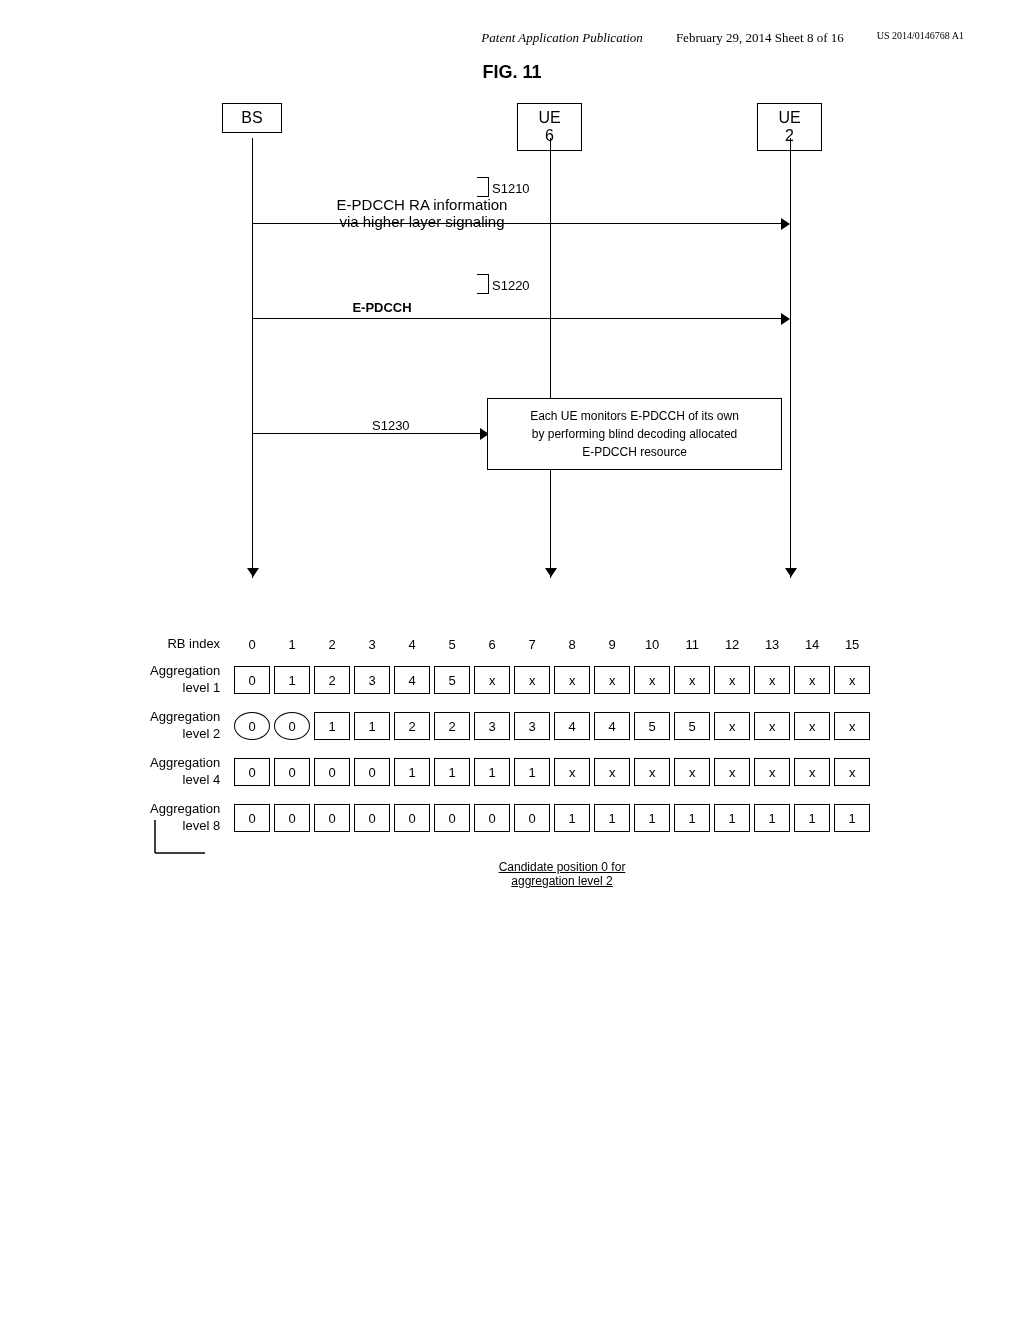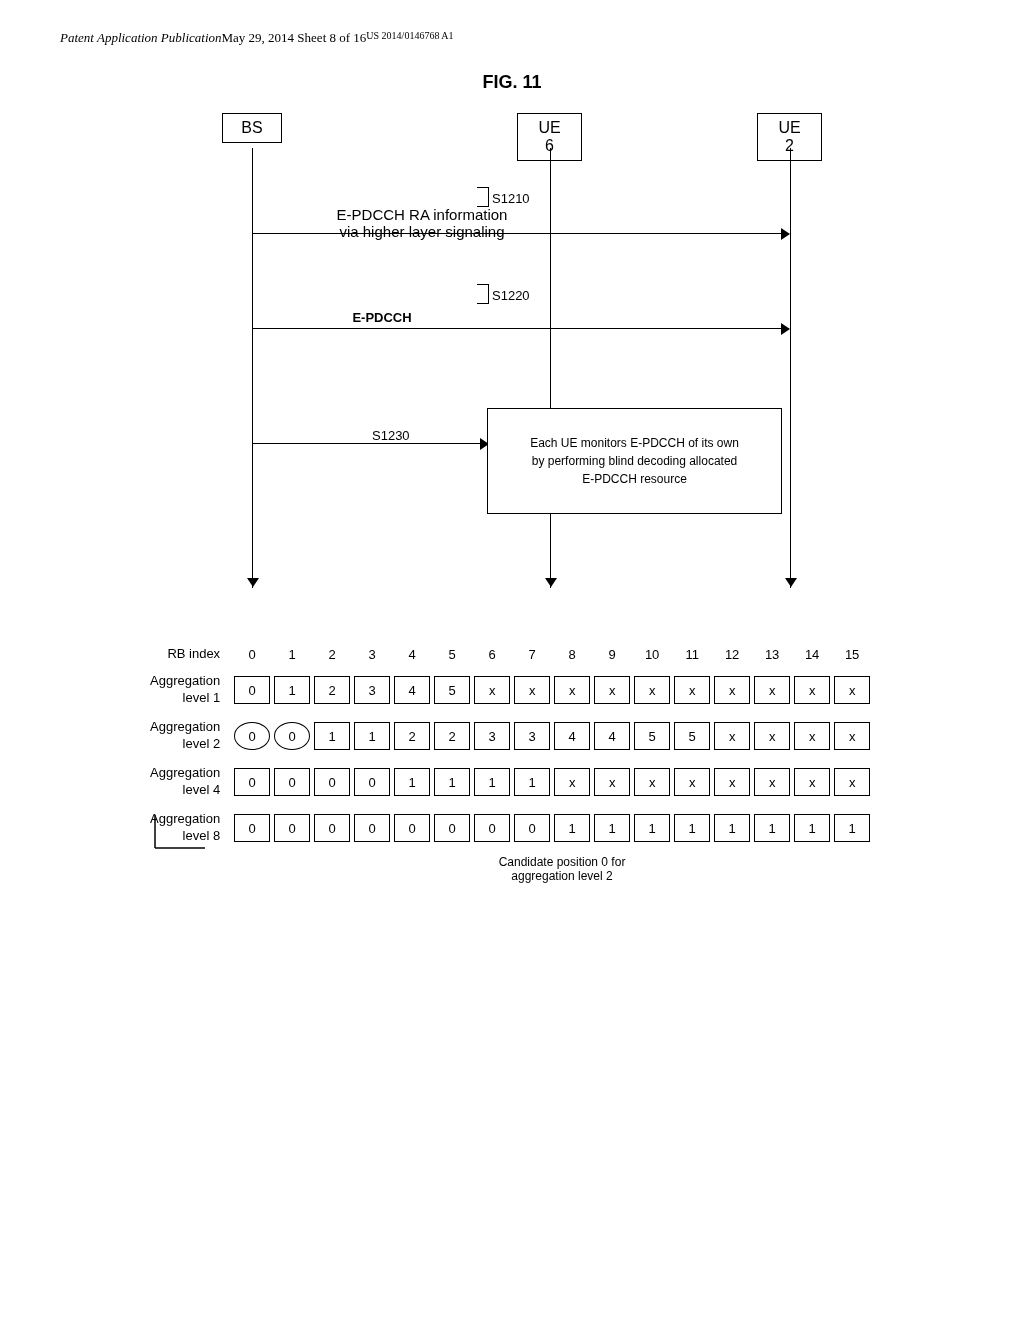--- a/index.html
+++ b/index.html
@@ -15,23 +15,24 @@
     .page {
       width: 1024px;
       min-height: 1320px;
       background: #fff;
       padding: 30px 60px;
     }
 
     
     .header {
       display: flex;
-      justify-content: flex-start;
+      justify-content: flex-end;
       align-items: flex-start;
-      margin-bottom: 26px;
+      margin-bottom: 16px;
+      gap: 33px;
     }
     .header-left {
       font-size: 13px;
       font-style: italic;
     }
     .header-center {
       font-size: 13px;
       text-align: center;
     }
     .header-right {
@@ -159,21 +160,21 @@
       font-weight: normal;
       min-width: 40px;
     }
   </style>
 </head>
 <body>
 <div class="page">
 
   <div class="header">
     <div class="header-left">Patent Application Publication</div>
-    <div class="header-center">May 29, 2014    Sheet 8 of 16</div>
+    <div class="header-center">February 29, 2014    Sheet 8 of 16</div>
     <div class="header-right">US 2014/0146768 A1</div>
   </div>
 
   <div class="fig-title">FIG.  11</div>
 
   <div class="fig11-container">
 
     <div class="entity-box" style="left:100px; top:0px; width:60px;">BS</div>
 
     <div class="entity-box" style="left:395px; top:0px; width:65px;">UE 6</div>
@@ -207,21 +208,21 @@
     <div class="msg-label" style="left:200px; top:197px; width:120px; text-align:center; font-size:13px;font-weight:bold;">
       <span>E-PDCCH</span>
     </div>
 
     <div class="step-label" style="left:250px; top:315px; font-size:13px;">S1230</div>
 
     <div style="position:absolute; left:131px; top:330px; width:235px; height:1px; background:#000;"></div>
 
     <div style="position:absolute; left:358px; top:325px; width:0; height:0; border-top:6px solid transparent; border-bottom:6px solid transparent; border-left:9px solid #000;"></div>
 
-    <div class="label-box" style="left:365px; top:295px; width:295px; padding:25px 12px; text-align:center; font-size:12px; line-height:1.5;">
+    <div class="label-box" style="left:365px; top:295px; width:295px; padding:8px 12px; text-align:center; font-size:12px; line-height:1.5;">
       Each UE monitors E-PDCCH of its own<br>by performing blind decoding allocated<br>E-PDCCH resource
     </div>
 
     <div style="position:absolute; left:125px; top:465px; width:0; height:0; border-left:6px solid transparent; border-right:6px solid transparent; border-top:9px solid #000;"></div>
 
     <div style="position:absolute; left:423px; top:465px; width:0; height:0; border-left:6px solid transparent; border-right:6px solid transparent; border-top:9px solid #000;"></div>
 
     <div style="position:absolute; left:663px; top:465px; width:0; height:0; border-left:6px solid transparent; border-right:6px solid transparent; border-top:9px solid #000;"></div>
   </div>
 
@@ -475,21 +476,21 @@
               <td style="padding: 2px; vertical-align: middle;">
                 <div class="cell-box">1</div>
               </td>
               <td style="padding: 2px; vertical-align: middle;">
                 <div class="cell-box">1</div>
               </td>
             </tr>
           </tbody>
       </table>
 
-      <div style="position:relative; margin-left:90px; margin-top:8px;">
+      <div style="position:relative; margin-left:90px; margin-top:23px;text-decoration:underline;">
 
         <svg width="120" height="45" style="position:absolute; left:-5px; top:-45px;">
 
           <line x1="10" y1="5" x2="10" y2="38" stroke="#000" stroke-width="1.5"></line>
           <line x1="10" y1="38" x2="60" y2="38" stroke="#000" stroke-width="1.5"></line>
         </svg>
         <div style="font-size:12px; font-family:Arial,sans-serif; text-align:center; margin-left:10px;">
           <span>Candidate position 0 for</span><br>
           <span>aggregation level 2</span>
         </div>

